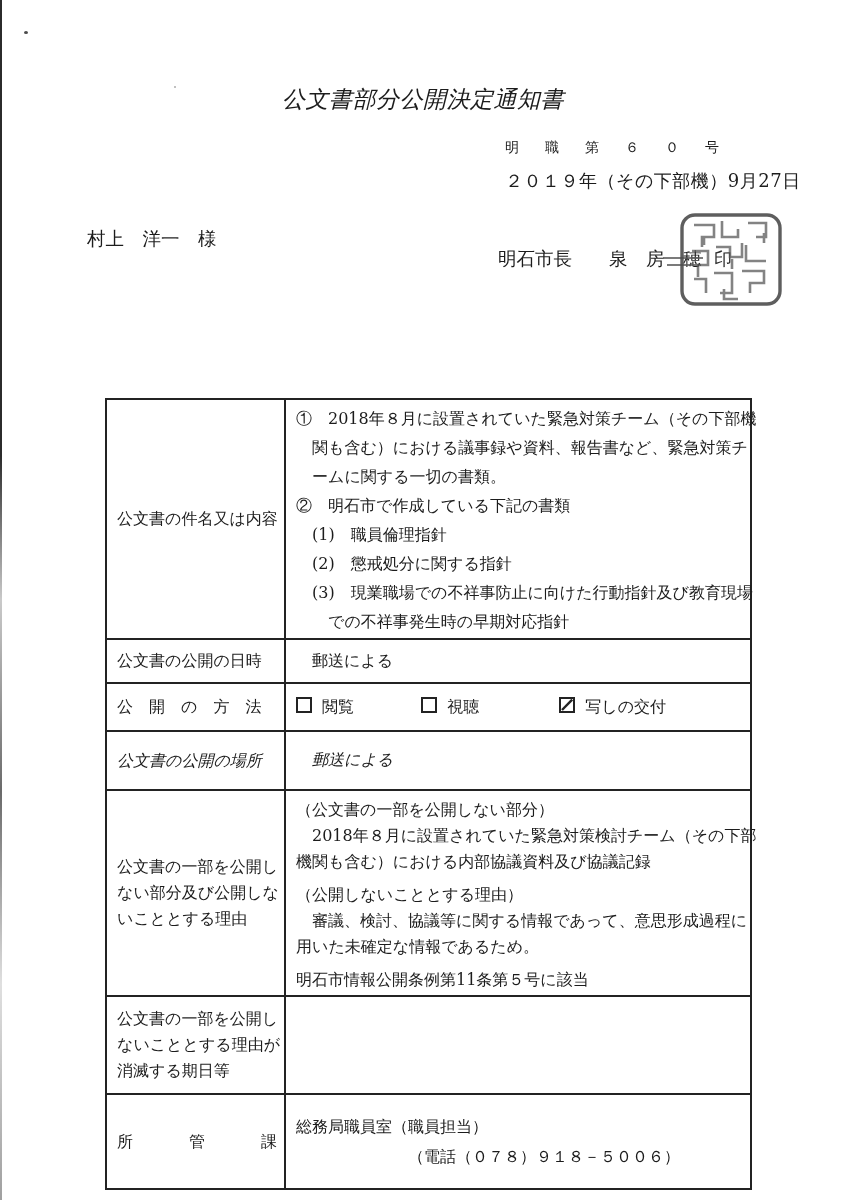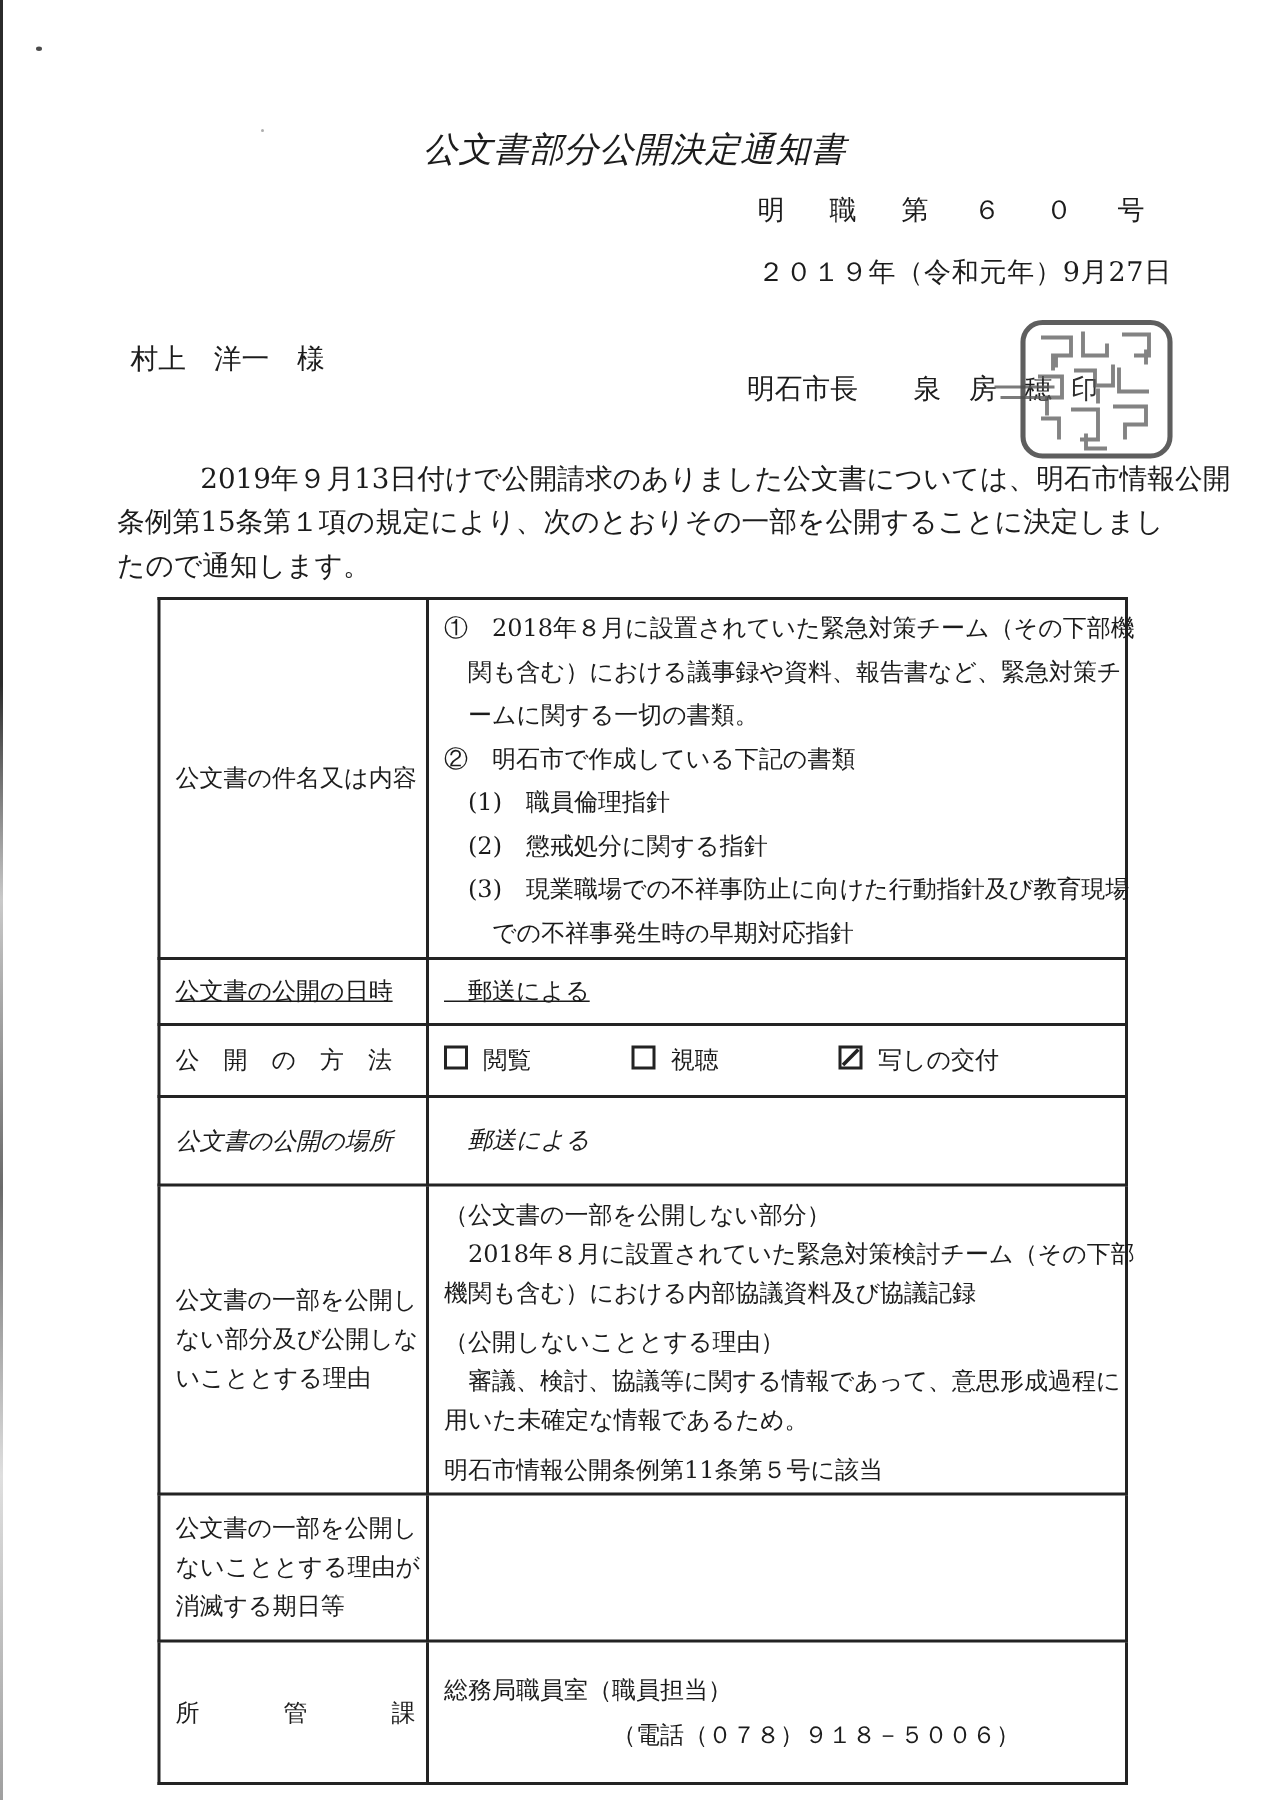--- a/index.html
+++ b/index.html
@@ -13,21 +13,21 @@
     position:absolute; left:0; top:0; width:2px; height:100%;
     background:linear-gradient(180deg,#2b2b2b 0%,#2b2b2b 38%,rgba(43,43,43,.25) 50%,rgba(43,43,43,.7) 66%,rgba(43,43,43,.15) 82%,rgba(43,43,43,.45) 100%);
   }
   .dot { position:absolute; background:#4a4a4a; border-radius:50%; }
   .d1 { left:24px; top:31px; width:4px; height:3px; }
   .d2 { left:174px; top:86px; width:2px; height:2px; opacity:.45; }
   .title {
     position:absolute; top:84px; left:0; width:100%; margin:0;
     text-align:center; font-size:23px; font-weight:400; letter-spacing:.5px;font-style:italic;
   }
-  .docnum  { position:absolute; top:128px; left:505px; font-size:18px; letter-spacing:6px; }
+  .docnum  { position:absolute; top:139px; left:505px; font-size:14px; letter-spacing:6px; }
   .docdate { position:absolute; top:169px; left:505px; font-size:18px; letter-spacing:.5px; }
   .addressee { position:absolute; top:202px; left:87px; font-size:18.5px;margin-top:24px; }
   .sender  { position:absolute; top:246px; left:498px; font-size:18.5px; }
   .inkan   { position:absolute; top:247px; left:714px; font-size:18px; color:#2f2f2f; }
   .dash    { position:absolute; height:2px; background:#5a5a5a; opacity:.8; }
   .dash1   { top:257px; left:663px; width:40px; }
   .dash2   { top:264px; left:667px; width:31px; }
   .seal    { position:absolute; top:211px; left:678px; width:106px; height:97px; opacity:.9; }
   .bodytext {
     position:absolute; top:305px; left:78px;
@@ -39,21 +39,21 @@
   }
   .decision col.c1 { width:179px; }
   .decision col.c2 { width:466px; }
   .decision th, .decision td {
     border:2px solid #232323; font-weight:400; text-align:left;
   }
   .decision th { padding:0 6px 0 10px; vertical-align:middle; line-height:26px; }
   .decision td { padding:2px 22px 2px 10px; vertical-align:middle; }
   .pre { white-space:pre; }
   tr.r-subject  { height:237px; }
-  tr.r-datetime { height:44px;text-decoration:underline; }
+  tr.r-datetime { height:44px; }
   tr.r-method   { height:48px; }
   tr.r-place    { height:59px;font-style:italic; }
   tr.r-reason   { height:205px; }
   tr.r-expiry   { height:98px; }
   tr.r-division { height:95px; }
   td.subject-cell { vertical-align:top; padding-top:4px; line-height:29px; }
   td.reason-cell  { vertical-align:top; padding-top:6px; line-height:26px; }
   td.division-cell { line-height:30px; }
   .gap { height:7px; }
   .opt { display:inline-block; }
@@ -69,21 +69,21 @@
 </head>
 <body>
 
 <div class="page">
   <div class="artifact-left"></div>
   <div class="dot d1"></div>
   <div class="dot d2"></div>
 
   <h1 class="title">公文書部分公開決定通知書</h1>
   <div class="docnum">明　職　第　６　０　号</div>
-  <div class="docdate">２０１９年（令和元年）9月27日</div>
+  <div class="docdate">２０１９年（その下部機）9月27日</div>
   <div class="addressee">村上　洋一　様</div>
   <div class="sender">明石市長　　泉　房　穂</div>
   <div class="inkan">印</div>
   <div class="dash dash1"></div>
   <div class="dash dash2"></div>
 
   <div class="seal">
     <svg viewBox="0 0 106 97" width="106" height="97" xmlns="http://www.w3.org/2000/svg">
       <rect x="4" y="4" width="98" height="89" rx="13" fill="none" stroke="#4d4d4d" stroke-width="3.4"></rect>
       <g fill="none" stroke="#585858" stroke-width="2.6" opacity="0.82">
@@ -97,23 +97,20 @@
         <path d="M36 62 h18 v20 h-12"></path>
         <path d="M64 60 h22 v12 h-14 v10"></path>
         <path d="M86 22 v10"></path>
         <path d="M26 26 v8"></path>
         <path d="M54 48 v10"></path>
         <path d="M46 78 v10 h14"></path>
       </g>
     </svg>
   </div>
 
-  <div class="bodytext">　　　2019年９月13日付けで公開請求のありました公文書については、明石市情報公開
-条例第15条第１項の規定により、次のとおりその一部を公開することに決定しまし
-たので通知します。</div>
 
   <table class="decision">
     <colgroup>
         <col class="c1">
         <col class="c2">
       </colgroup>
     <tbody>
       <tr class="r-subject">
         <th>公文書の件名又は内容</th>
         <td class="subject-cell pre">①　2018年８月に設置されていた緊急対策チーム（その下部機

